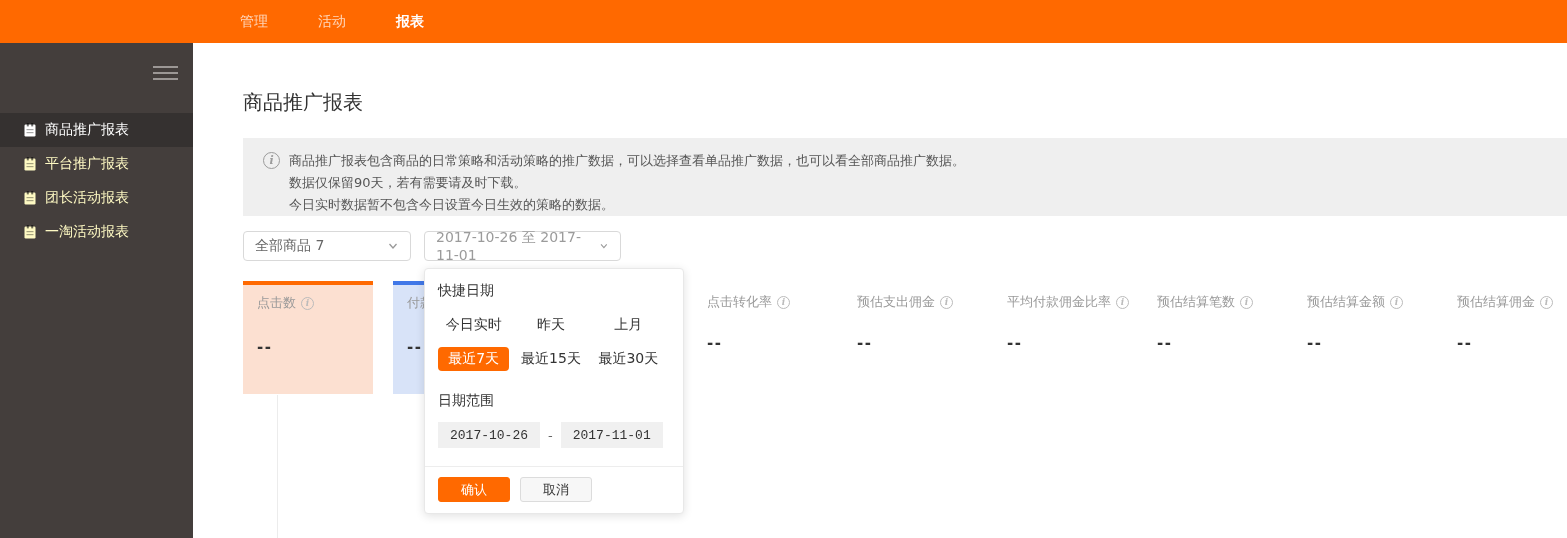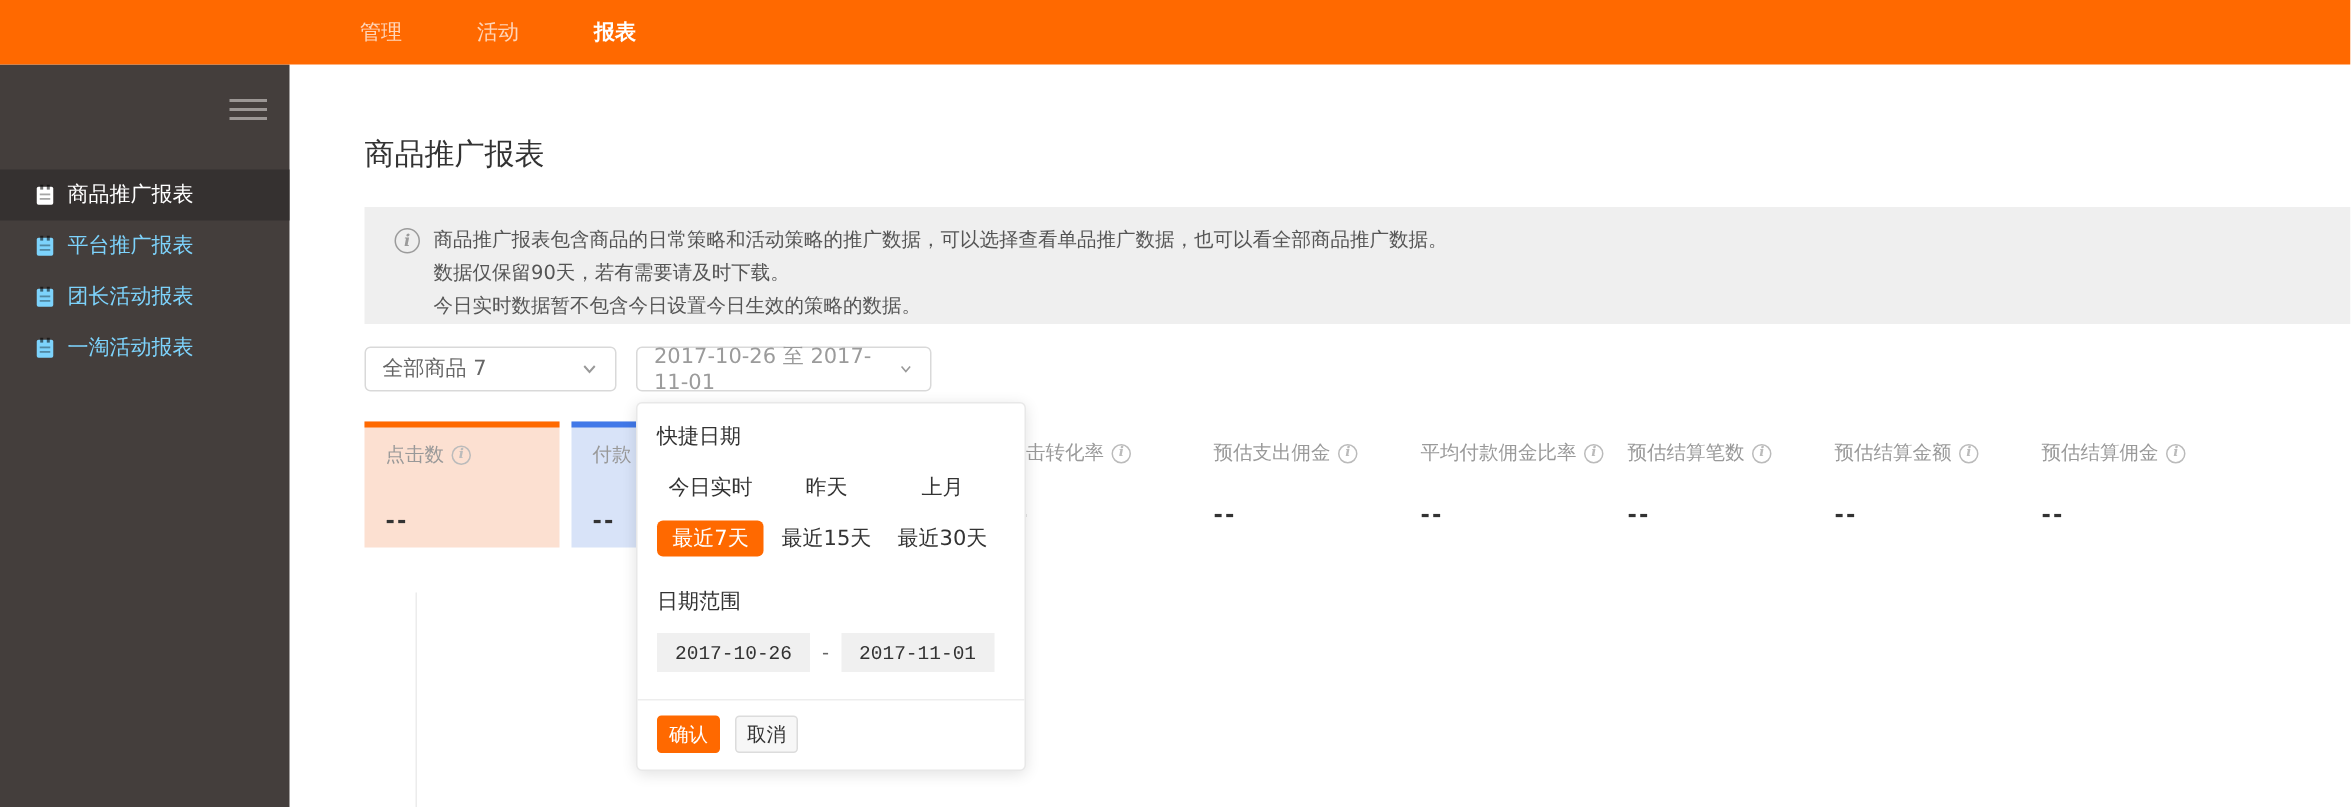--- a/index.html
+++ b/index.html
@@ -12,42 +12,42 @@
   .brand-text { color:#fff; font-size:20px; font-weight:bold; letter-spacing:1px; }
   .top-nav { position:absolute; left:240px; top:0; height:43px; display:flex; gap:50px; align-items:center; }
   .top-nav-item { color:rgba(255,255,255,0.72); font-size:14px; cursor:pointer; }
   .top-nav-item.active { color:#fff; font-weight:bold; }
 
   
   .sidebar { position:absolute; top:43px; left:0; bottom:0; width:193px; background:#443E3C; z-index:25; }
   .hamburger { position:absolute; top:19px; right:15px; cursor:pointer; }
   .hamburger span { display:block; width:25px; height:2px; background:#9C9795; margin:4px 0; }
   .side-menu { position:absolute; top:70px; left:0; right:0; }
-  .menu-item { height:34px; display:flex; align-items:center; gap:9px; padding-left:24px; color:#7dd3fc; font-size:14px; cursor:pointer; }
+  .menu-item { height:34px; display:flex; align-items:center; gap:9px; padding-left:24px; color:#fef9c3; font-size:14px; cursor:pointer; }
   .menu-item.active { background:#353130; color:#fff; }
   .menu-item svg { flex:0 0 auto; }
 
   
   .main { position:absolute; left:193px; top:43px; right:0; bottom:0; background:#fff; }
   .page-title { position:absolute; left:50px; top:46px; font-size:20px; color:#333; }
 
   .notice { position:absolute; left:50px; right:0; top:95px; height:78px; background:#EFEFEF; padding:12px 10px 0 20px; display:flex; gap:9px; }
   .info-circle { width:17px; height:17px; border:1px solid #9B9B9B; border-radius:50%; color:#9B9B9B;
                  font:italic bold 11px "DejaVu Serif",serif; display:flex; align-items:center; justify-content:center; margin-top:2px; flex:0 0 aupx; }
   .notice-lines { font-size:13px; color:#555; line-height:22px; }
 
   .filters { position:absolute; left:50px; top:188px; display:flex; gap:13px; }
   .select { height:30px; border:1px solid #D9D9D9; border-radius:4px; display:flex; align-items:center;
             justify-content:space-between; padding:0 11px; font-size:14px; cursor:pointer; background:#fff; }
   .select.product { width:168px; color:#666; }
   .select.date { width:197px; color:#9B9B9B;gap:12px; }
 
   
   .stats { position:absolute; left:50px; top:238px; display:flex; }
-  .stat-col { position:relative; width:130px; height:84px; margin-right:8px; flex:0 0 auto; cursor:pointer; }
+  .stat-col { position:relative; width:130px; height:113px; margin-right:20px; flex:0 0 auto; cursor:pointer; }
   .stat-col.card-click { background:#FCE0D1; border-top:4px solid #FF6900; }
   .stat-col.card-pay { background:#D8E3F8; border-top:4px solid #4178E8; }
   .stat-label { position:absolute; top:12px; left:14px; display:flex; align-items:center; gap:5px;
                 font-size:13px; color:#999; white-space:nowrap; }
   .stat-col.card-click .stat-label, .stat-col.card-pay .stat-label { top:9px; }
   .i-circle { width:13px; height:13px; border:1px solid #BBB; border-radius:50%; color:#BBB;
               font:italic bold 9px "DejaVu Serif",serif; display:inline-flex; align-items:center; justify-content:center; }
   .stat-value { position:absolute; top:53px; left:14px; font-size:15px; font-weight:bold; color:#333; letter-spacing:1.5px; }
 
   .axis-line { position:absolute; left:84px; top:352px; bottom:0; width:1px; background:#ECECEC; }
@@ -61,21 +61,21 @@
   .dp-cell { width:78px; margin-right:6px; display:flex; justify-content:center; align-items:center;
              font-size:14px; color:#333; cursor:pointer; height:24px; }
   .dp-cell.selected { background:#FF6900; color:#fff; border-radius:4px; }
   .dp-range-label { margin-top:21px; font-size:14px; color:#333; }
   .dp-inputs { display:flex; align-items:center; margin-top:12px; gap:8px; }
   .dp-input { width:102px; height:26px; background:#F0F0F0; border:none; text-align:center;
               font-size:13px; color:#333; font-family:Liberation Mono, monospace; }
   .dp-sep { color:#666; font-size:13px; }
   .dp-divider { position:absolute; left:0; right:0; top:197px; height:1px; background:#EDEDED; }
   .dp-actions { position:absolute; left:13px; top:208px; display:flex; gap:10px; }
-  .btn { height:25px; font-size:13px; border-radius:3px; cursor:pointer; font-family:inherit; padding:0 7px;text-align:right; }
+  .btn { height:25px; font-size:13px; border-radius:3px; cursor:pointer; font-family:inherit; padding:0 22px;text-align:right; }
   .btn-confirm { background:#FF6900; border:1px solid #FF6900; color:#fff; }
   .btn-cancel { background:#F7F7F7; border:1px solid #DCDCDC; color:#333; }
 </style>
 </head>
 <body>
 
 <div class="header">
   <div class="top-nav">
     <span class="top-nav-item">管理</span>
     <span class="top-nav-item">活动</span>

